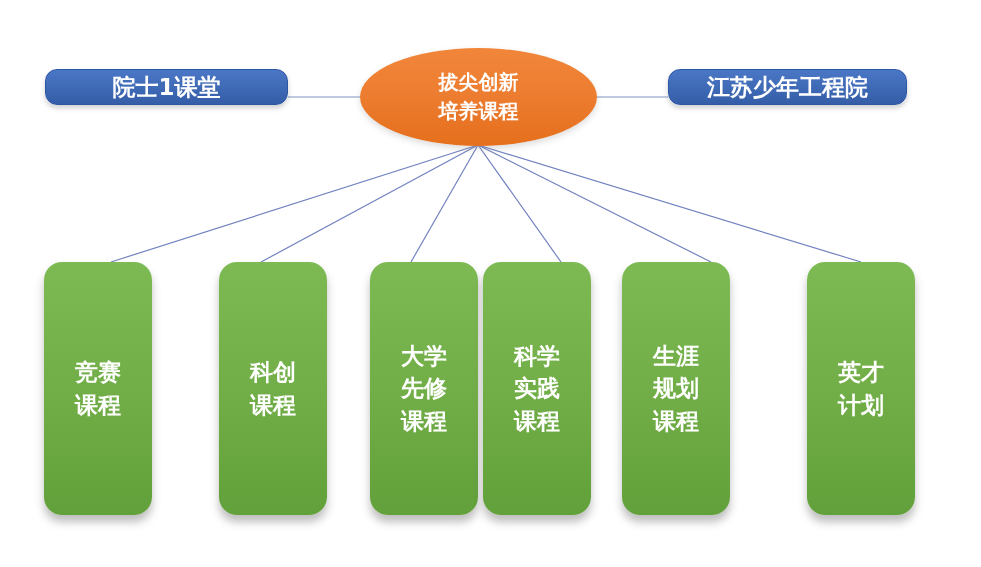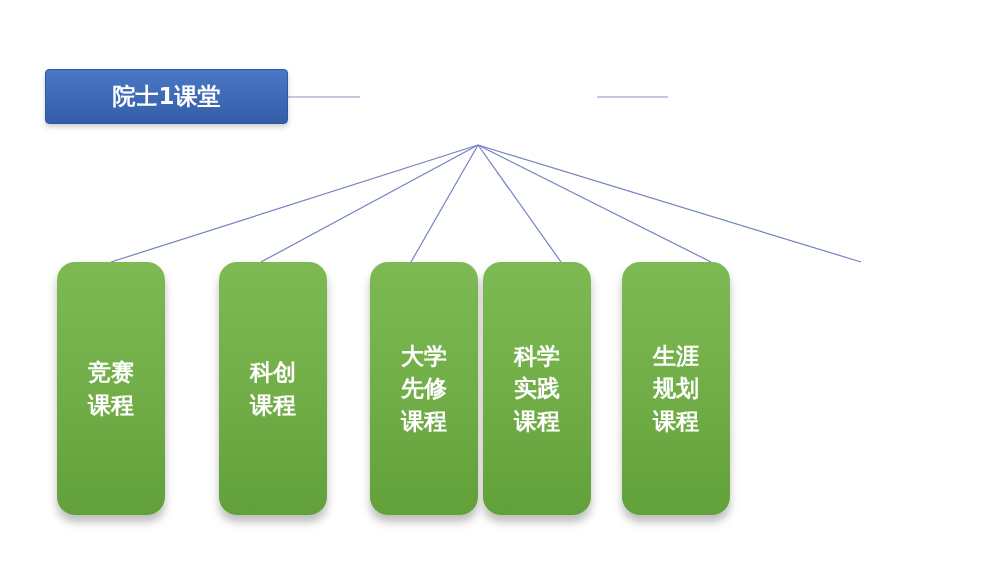--- a/index.html
+++ b/index.html
@@ -38,22 +38,22 @@
     left: 360px; top: 48px;
     width: 237px; height: 98px;
     border-radius: 50%;
     background: linear-gradient(180deg, #f1863a 0%, #ed7d31 45%, #e56f1c 100%);
     font-size: 20px;
     line-height: 1.45;
     box-shadow: 0 3px 6px rgba(120,120,120,0.25);
   }
   .side-box {
     top: 69px;
-    height: 55px;
-    border-radius: 4px;
+    height: 36px;
+    border-radius: 12px;
     background: linear-gradient(180deg, #4a77c6 0%, #3e69b4 55%, #355da8 100%);
     border: 1px solid #2e57a3;
     font-size: 23px;
     box-shadow: 0 3px 5px rgba(120,120,120,0.35);
   }
   .side-box.left  { left: 45px;  width: 243px; }
   .side-box.right { left: 668px; width: 239px; }
   .course-box {
     top: 262px;
     width: 108px;
@@ -74,27 +74,34 @@
       <line x1="478" y1="145" x2="111" y2="262" stroke="#7282C0" stroke-width="1.2"></line>
       <line x1="478" y1="145" x2="261" y2="262" stroke="#7282C0" stroke-width="1.2"></line>
       <line x1="478" y1="145" x2="411" y2="262" stroke="#7282C0" stroke-width="1.2"></line>
       <line x1="478" y1="145" x2="561" y2="262" stroke="#7282C0" stroke-width="1.2"></line>
       <line x1="478" y1="145" x2="711" y2="262" stroke="#7282C0" stroke-width="1.2"></line>
       <line x1="478" y1="145" x2="861" y2="262" stroke="#7282C0" stroke-width="1.2"></line>
       <line x1="288" y1="97" x2="360" y2="97" stroke="#8294C4" stroke-width="1.2"></line>
       <line x1="597" y1="97" x2="668" y2="97" stroke="#8294C4" stroke-width="1.2"></line>
     </svg>
 
+  <div class="node root-ellipse">
+    <span>拔尖创新
+培养课程</span>
+  </div>
 
   <div class="node side-box left">
     <span>院士1课堂</span>
   </div>
 
+  <div class="node side-box right">
+    <span>江苏少年工程院</span>
+  </div>
 
-  <div class="node course-box" style="left:57px">
+  <div class="node course-box" style="left:44px">
     <span>竞赛
 课程</span>
   </div>
 
   <div class="node course-box" style="left:219px">
     <span>科创
 课程</span>
   </div>
 
   <div class="node course-box" style="left:370px">
@@ -108,14 +115,18 @@
 实践
 课程</span>
   </div>
 
   <div class="node course-box" style="left:622px">
     <span>生涯
 规划
 课程</span>
   </div>
 
+  <div class="node course-box" style="left:807px">
+    <span>英才
+计划</span>
+  </div>
 
 </div>
 
 </body></html>

